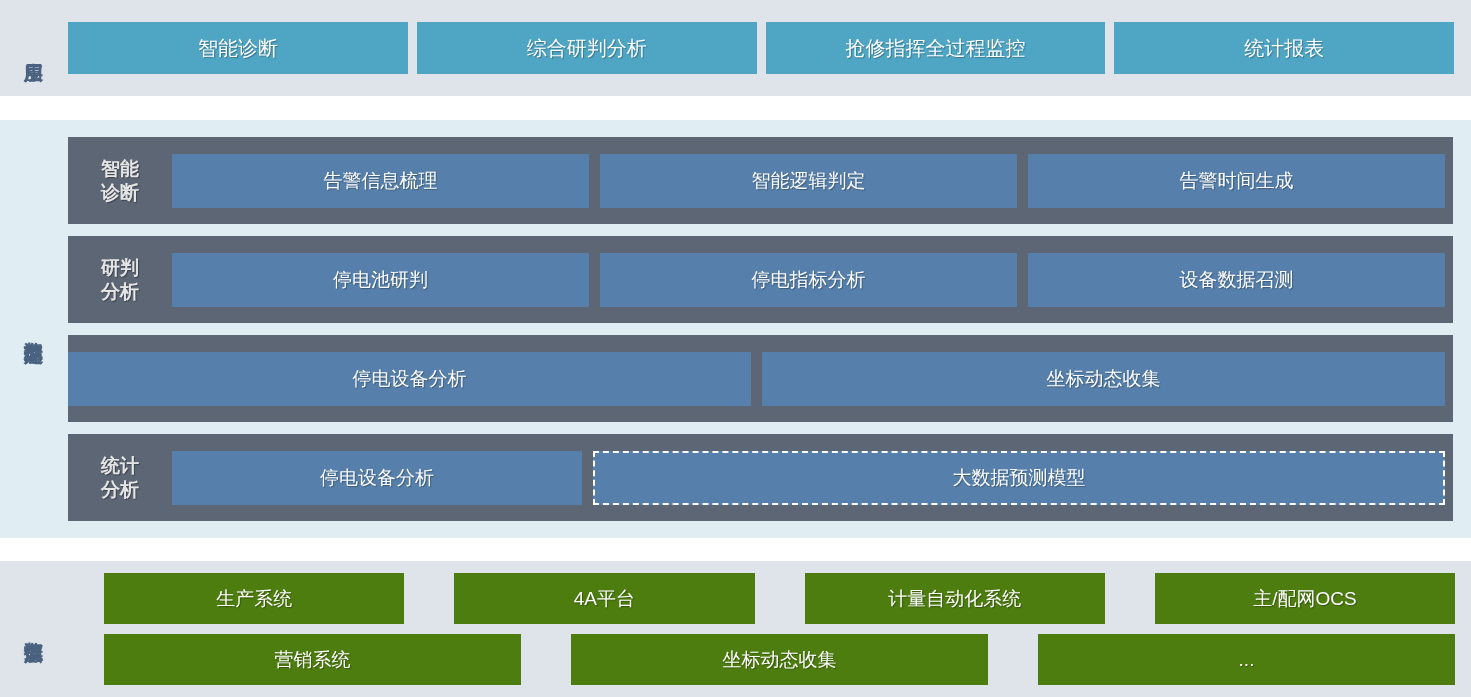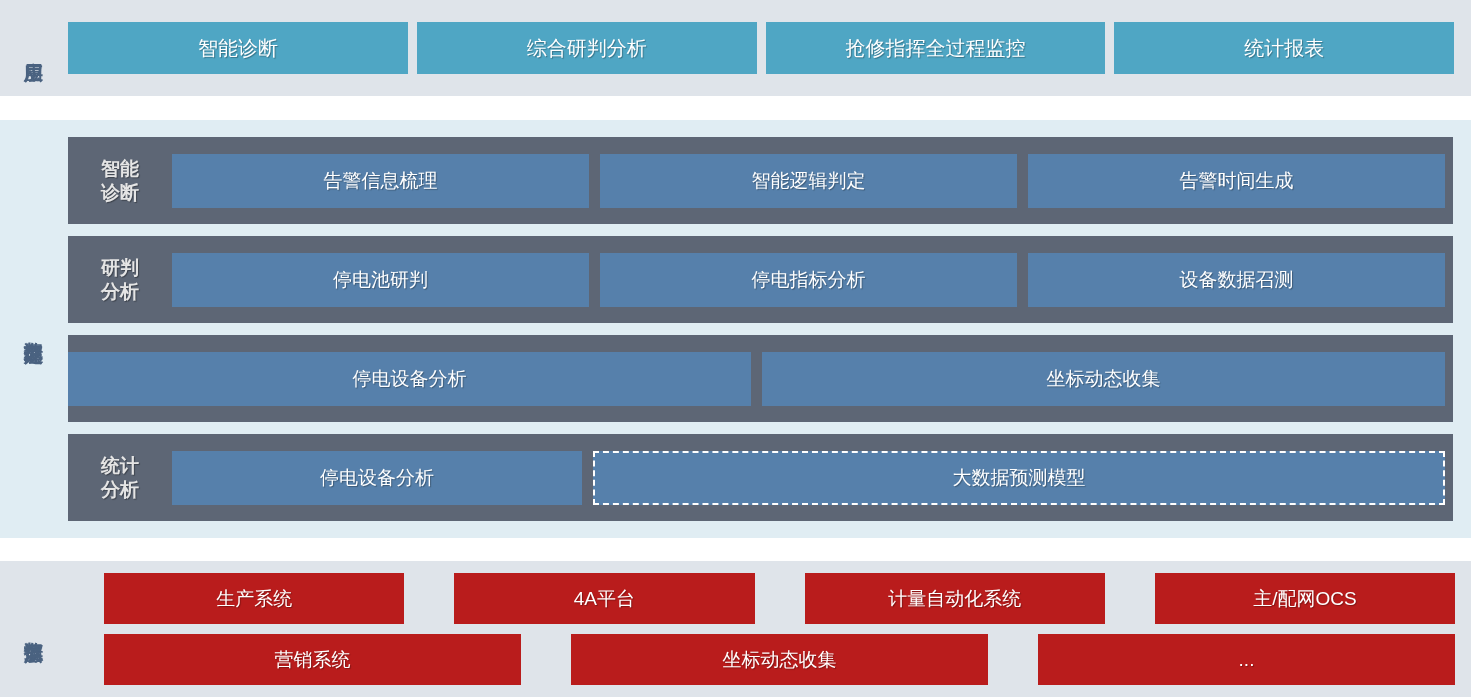--- a/index.html
+++ b/index.html
@@ -151,21 +151,21 @@
     gap: 10px;
   }
   .src-row {
     flex: 1 1 0;
     display: flex;
     flex-direction: row;
     gap: 14px;
   }
   .src-box {
     flex: 1 1 0;
-    background: #b91c1c;
+    background: #4d7c0f;
     color: #ffffff;
     font-size: 19px;
     display: flex;
     align-items: center;
     justify-content: center;
     text-shadow: 1px 1px 1px rgba(0,0,0,0.30);
     box-sizing: border-box;
     margin-left: 36px;
   }
 </style>

